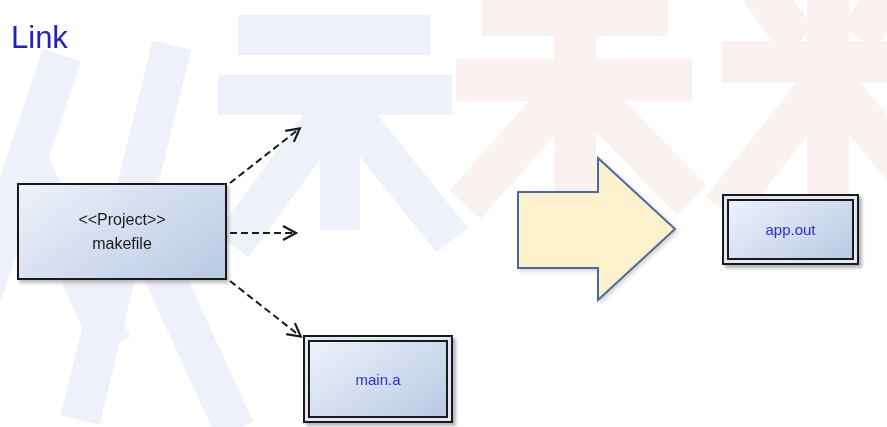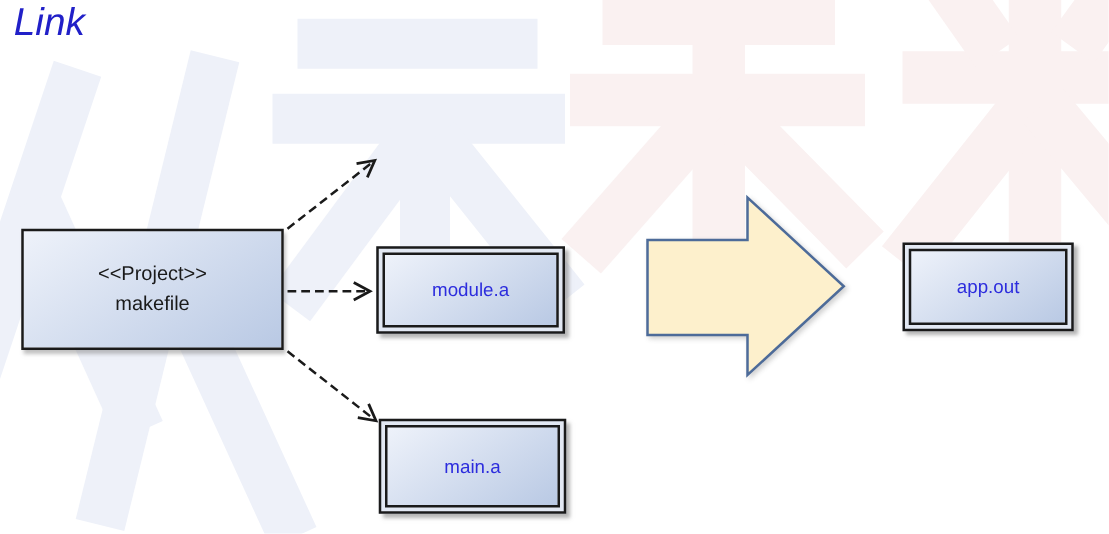--- a/index.html
+++ b/index.html
@@ -20,22 +20,22 @@
   html,body{margin:0;padding:0;}
   body{font-family:"Liberation Sans", sans-serif; background:#fff;}
   .canvas{
     position:relative; width:887px; height:427px;
     background:var(--background); overflow:hidden;
   }
   .layer{position:absolute; inset:0;}
   .watermark-layer{z-index:0; pointer-events:none;}
   .connector-layer{z-index:1; pointer-events:none;}
   .page-title{
-    position:absolute; left:11px; top:0; z-index:2;
-    font-size:31px; color:var(--title-blue); letter-spacing:0px;font-style:italic;
+    position:absolute; left:11px; top:20px; z-index:2;
+    font-size:31px; color:var(--title-blue); letter-spacing:0px;
   }
   .node{
     position:absolute; z-index:2; box-sizing:border-box;
     display:flex; align-items:center; justify-content:center;
   }
   .project-node{
     left:17px; top:183px; width:210px; height:97px;
     border:2px solid var(--node-border);
     background:linear-gradient(145deg, var(--node-fill-light) 0%, var(--node-fill-dark) 100%);
     box-shadow:2px 3px 3px rgba(130,130,130,0.5);
@@ -50,21 +50,21 @@
   }
   .dbl-inner{
     box-sizing:border-box; width:100%; height:100%;
     border:2px solid var(--node-border);
     background:linear-gradient(145deg, var(--node-fill-light) 0%, var(--node-fill-dark) 100%);
     display:flex; align-items:center; justify-content:center;
     color:var(--label-blue); font-size:15px;
   }
   .node-common{left:298px; top:52px;  width:152px; height:74px;}
   .node-module{left:301px; top:197px; width:151px; height:70px;}
-  .node-main  {left:303px; top:335px; width:150px; height:76px;justify-content:flex-end;}
+  .node-main  {left:303px; top:335px; width:150px; height:88px;justify-content:flex-end;}
   .node-appout{left:722px; top:194px; width:137px; height:71px;}
   .wm{fill:none; stroke-linecap:butt;}
   .wm-blue{stroke:var(--watermark-blue);}
   .wm-pink{stroke:var(--watermark-pink);}
   .dep-line{stroke:var(--connector); stroke-width:2; stroke-dasharray:7 4; fill:none;}
   .block-arrow{fill:var(--arrow-fill); stroke:var(--arrow-border); stroke-width:2;
                filter:drop-shadow(2px 2px 2px rgba(150,150,150,0.45));}
 </style>
 </head>
 <body>
@@ -110,23 +110,20 @@
     <polygon class="block-arrow" points="518,192 598,192 598,158 675,229 598,300 598,268 518,268"></polygon>
   </svg>
 
   <div class="page-title">Link</div>
 
   <div class="node project-node">
     <span>&lt;&lt;Project&gt;&gt;</span>
     <span>makefile</span>
   </div>
 
-  <div class="node dbl node-module">
-    <div class="dbl-inner">module.a</div>
-  </div>
   <div class="node dbl node-main">
     <div class="dbl-inner">main.a</div>
   </div>
 
   <div class="node dbl node-appout">
     <div class="dbl-inner">app.out</div>
   </div>
 
 </div>
 

